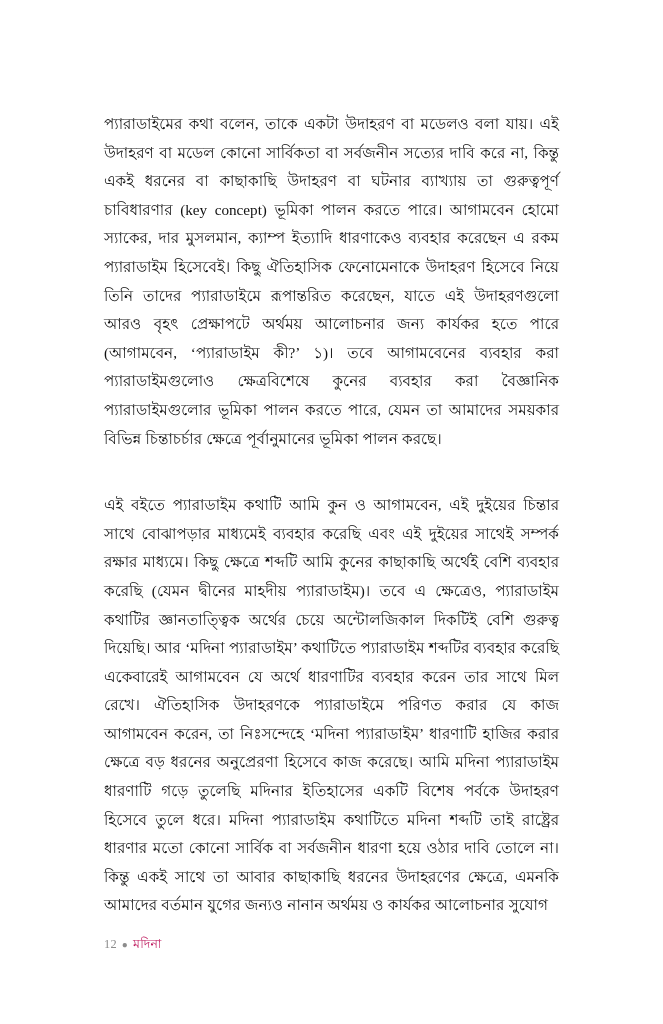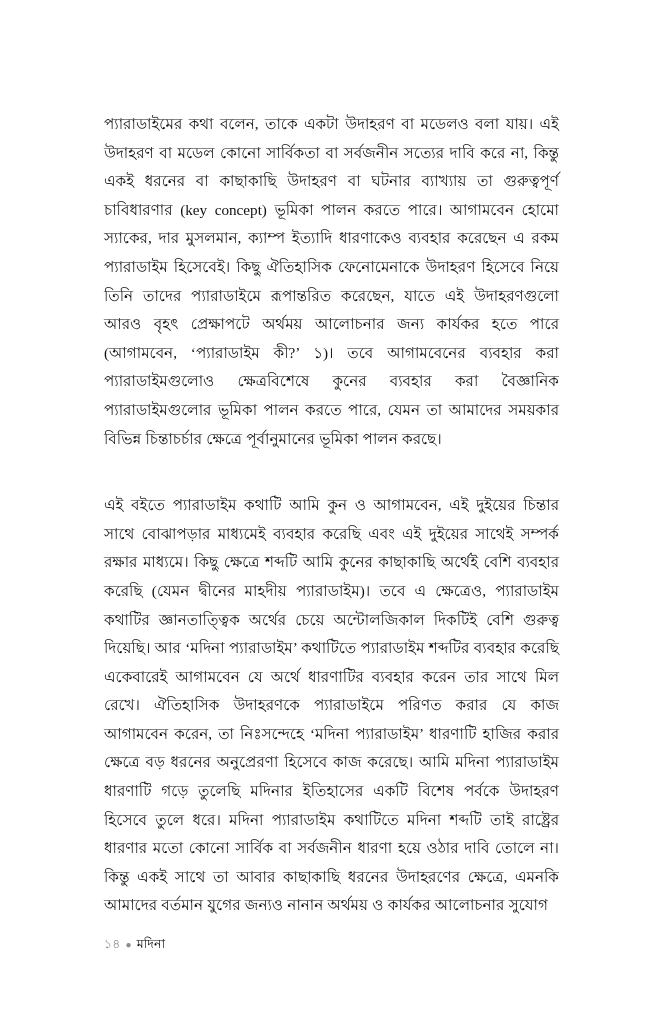--- a/index.html
+++ b/index.html
@@ -71,30 +71,30 @@
 
   .footer .dot {
     display: inline-block;
     margin: 0 5px;
     color: #8c8c8c;
     font-size: 10px;
     vertical-align: middle;
   }
 
   .footer .book-title {
-    color: #000000;
+    color: #be185d;
   }
 </style>
 </head>
 <body>
 
 <div class="page">
 
   <div class="text-block">
     <p class="para">প্যারাডাইমের কথা বলেন, তাকে একটা উদাহরণ বা মডেলও বলা যায়। এই উদাহরণ বা মডেল কোনো সার্বিকতা বা সর্বজনীন সত্যের দাবি করে না, কিন্তু একই ধরনের বা কাছাকাছি উদাহরণ বা ঘটনার ব্যাখ্যায় তা গুরুত্বপূর্ণ চাবিধারণার (key concept) ভূমিকা পালন করতে পারে। আগামবেন হোমো স্যাকের, দার মুসলমান, ক্যাম্প ইত্যাদি ধারণাকেও ব্যবহার করেছেন এ রকম প্যারাডাইম হিসেবেই। কিছু ঐতিহাসিক ফেনোমেনাকে উদাহরণ হিসেবে নিয়ে তিনি তাদের প্যারাডাইমে রূপান্তরিত করেছেন, যাতে এই উদাহরণগুলো আরও বৃহৎ প্রেক্ষাপটে অর্থময় আলোচনার জন্য কার্যকর হতে পারে (আগামবেন, ‘প্যারাডাইম কী?’ ১)। তবে আগামবেনের ব্যবহার করা প্যারাডাইমগুলোও ক্ষেত্রবিশেষে কুনের ব্যবহার করা বৈজ্ঞানিক প্যারাডাইমগুলোর ভূমিকা পালন করতে পারে, যেমন তা আমাদের সময়কার বিভিন্ন চিন্তাচর্চার ক্ষেত্রে পূর্বানুমানের ভূমিকা পালন করছে।</p>
     <p class="para">এই বইতে প্যারাডাইম কথাটি আমি কুন ও আগামবেন, এই দুইয়ের চিন্তার সাথে বোঝাপড়ার মাধ্যমেই ব্যবহার করেছি এবং এই দুইয়ের সাথেই সম্পর্ক রক্ষার মাধ্যমে। কিছু ক্ষেত্রে শব্দটি আমি কুনের কাছাকাছি অর্থেই বেশি ব্যবহার করেছি (যেমন দ্বীনের মাহদীয় প্যারাডাইম)। তবে এ ক্ষেত্রেও, প্যারাডাইম কথাটির জ্ঞানতাত্ত্বিক অর্থের চেয়ে অন্টোলজিকাল দিকটিই বেশি গুরুত্ব দিয়েছি। আর ‘মদিনা প্যারাডাইম’ কথাটিতে প্যারাডাইম শব্দটির ব্যবহার করেছি একেবারেই আগামবেন যে অর্থে ধারণাটির ব্যবহার করেন তার সাথে মিল রেখে। ঐতিহাসিক উদাহরণকে প্যারাডাইমে পরিণত করার যে কাজ আগামবেন করেন, তা নিঃসন্দেহে ‘মদিনা প্যারাডাইম’ ধারণাটি হাজির করার ক্ষেত্রে বড় ধরনের অনুপ্রেরণা হিসেবে কাজ করেছে। আমি মদিনা প্যারাডাইম ধারণাটি গড়ে তুলেছি মদিনার ইতিহাসের একটি বিশেষ পর্বকে উদাহরণ হিসেবে তুলে ধরে। মদিনা প্যারাডাইম কথাটিতে মদিনা শব্দটি তাই রাষ্ট্রের ধারণার মতো কোনো সার্বিক বা সর্বজনীন ধারণা হয়ে ওঠার দাবি তোলে না। কিন্তু একই সাথে তা আবার কাছাকাছি ধরনের উদাহরণের ক্ষেত্রে, এমনকি আমাদের বর্তমান যুগের জন্যও নানান অর্থময় ও কার্যকর আলোচনার সুযোগ</p>
   </div>
 
   <div class="footer">
-    <span class="pg-num">১৪</span><span class="dot">●</span><span class="book-title">মদিনা</span>
+    <span class="pg-num">12</span><span class="dot">●</span><span class="book-title">মদিনা</span>
   </div>
 
 </div>
 
 </body></html>

